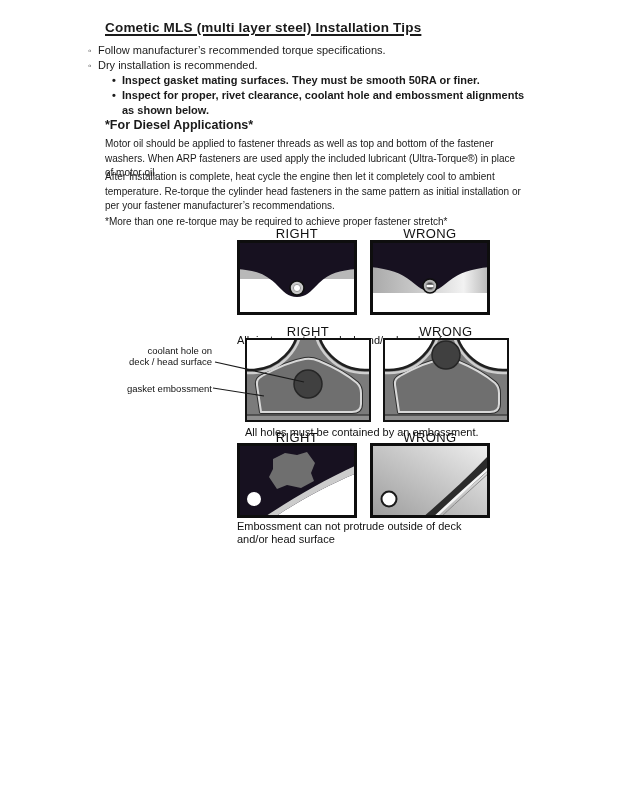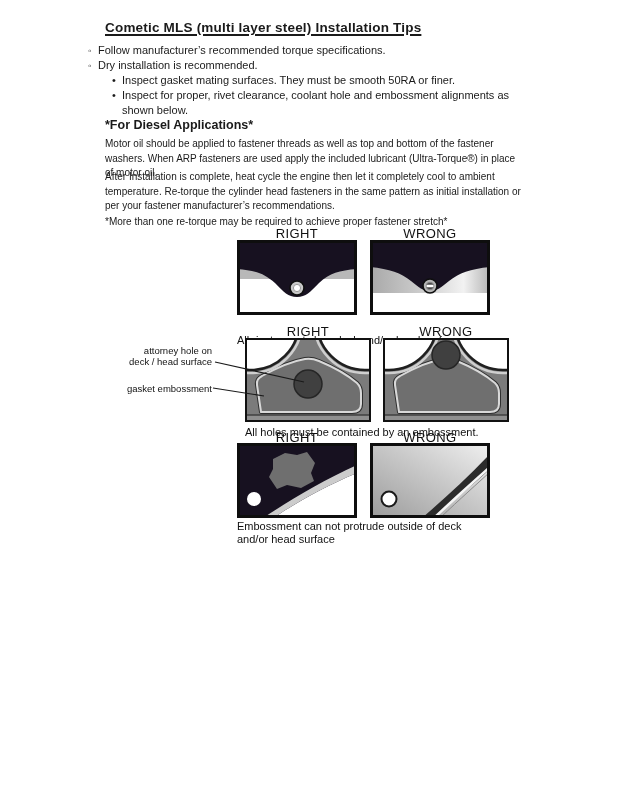--- a/index.html
+++ b/index.html
@@ -9,21 +9,21 @@
   }
   .abs{position:absolute;}
   .title{
     left:105px;top:20px;font-size:13.5px;font-weight:bold;
     text-decoration:underline;text-decoration-thickness:1.5px;text-underline-offset:2px;
     letter-spacing:.2px;
   }
   .bullets{left:88px;top:43px;width:445px;font-size:11px;line-height:15px;}
   .bullets .li{position:relative;padding-left:10px;}
   .bullets .l1::before{content:"\25E6";position:absolute;left:0;top:0;font-size:10px;}
-  .bullets .l2{margin-left:24px;}
+  .bullets .l2{margin-left:24px;font-weight:bold;}
   .bullets .l2::before{content:"\2022";position:absolute;left:0;top:0;}
   .diesel-h{left:105px;top:118px;font-size:12.5px;font-weight:bold;}
   .body-p{font-size:10px;line-height:14.5px;width:418px;}
   .p1{left:105px;top:137px;}
   .p2{left:105px;top:170px;}
   .p3{left:105px;top:215px;}
   .dlabel{font-size:13px;letter-spacing:.4px;color:#111;text-align:center;width:120px;}
   .dlabel2{width:126px;}
   .dbox{line-height:0;}
   .caption{font-size:11px;line-height:13px;color:#111;white-space:pre-line;}
@@ -85,21 +85,21 @@
       <rect x="56.5" y="44.7" width="7" height="2.6" rx="1.2" fill="#ffffff"></rect>
       <rect x="1.5" y="1.5" width="117" height="72" fill="none" stroke="#0e0e0e" stroke-width="3"></rect>
     </svg>
   </div>
 
   <div class="abs caption" style="left:237px;top:334px;">All rivets must clear deck and/or head surface.</div>
 
   <div class="abs dlabel dlabel2" style="left:245px;top:324px;">RIGHT</div>
   <div class="abs dlabel dlabel2" style="left:383px;top:324px;">WRONG</div>
 
-  <div class="abs callout" style="left:112px;top:345px;">attorney hole on
+  <div class="abs callout" style="left:112px;top:345px;">coolant hole on
 deck / head surface</div>
   <div class="abs callout" style="left:112px;top:383px;">gasket embossment</div>
 
   <div class="abs dbox" style="left:245px;top:338px;">
     <svg width="126" height="84" viewBox="0 0 126 84">
       <rect x="0" y="0" width="126" height="84" fill="#7b7b7b"></rect>
       <path d="M16,74 L12,47 Q11,41 17,38 Q42,24 60,21 Q67,20 74,23 Q98,33 112,45 Q116,49 116,55 L116,66 Q116,74 107,74 Z" fill="#6f6f6f" stroke="#2e2e2e" stroke-width="4" stroke-linejoin="round"></path>
       <path d="M16,74 L12,47 Q11,41 17,38 Q42,24 60,21 Q67,20 74,23 Q98,33 112,45 Q116,49 116,55 L116,66 Q116,74 107,74 Z" fill="#6f6f6f" stroke="#d8d8d8" stroke-width="2" stroke-linejoin="round"></path>
       <circle cx="6" cy="-16" r="51" fill="none" stroke="#cfcfcf" stroke-width="2.5"></circle>
       <circle cx="6" cy="-16" r="48" fill="#ffffff" stroke="#1f1f1f" stroke-width="2.5"></circle>

